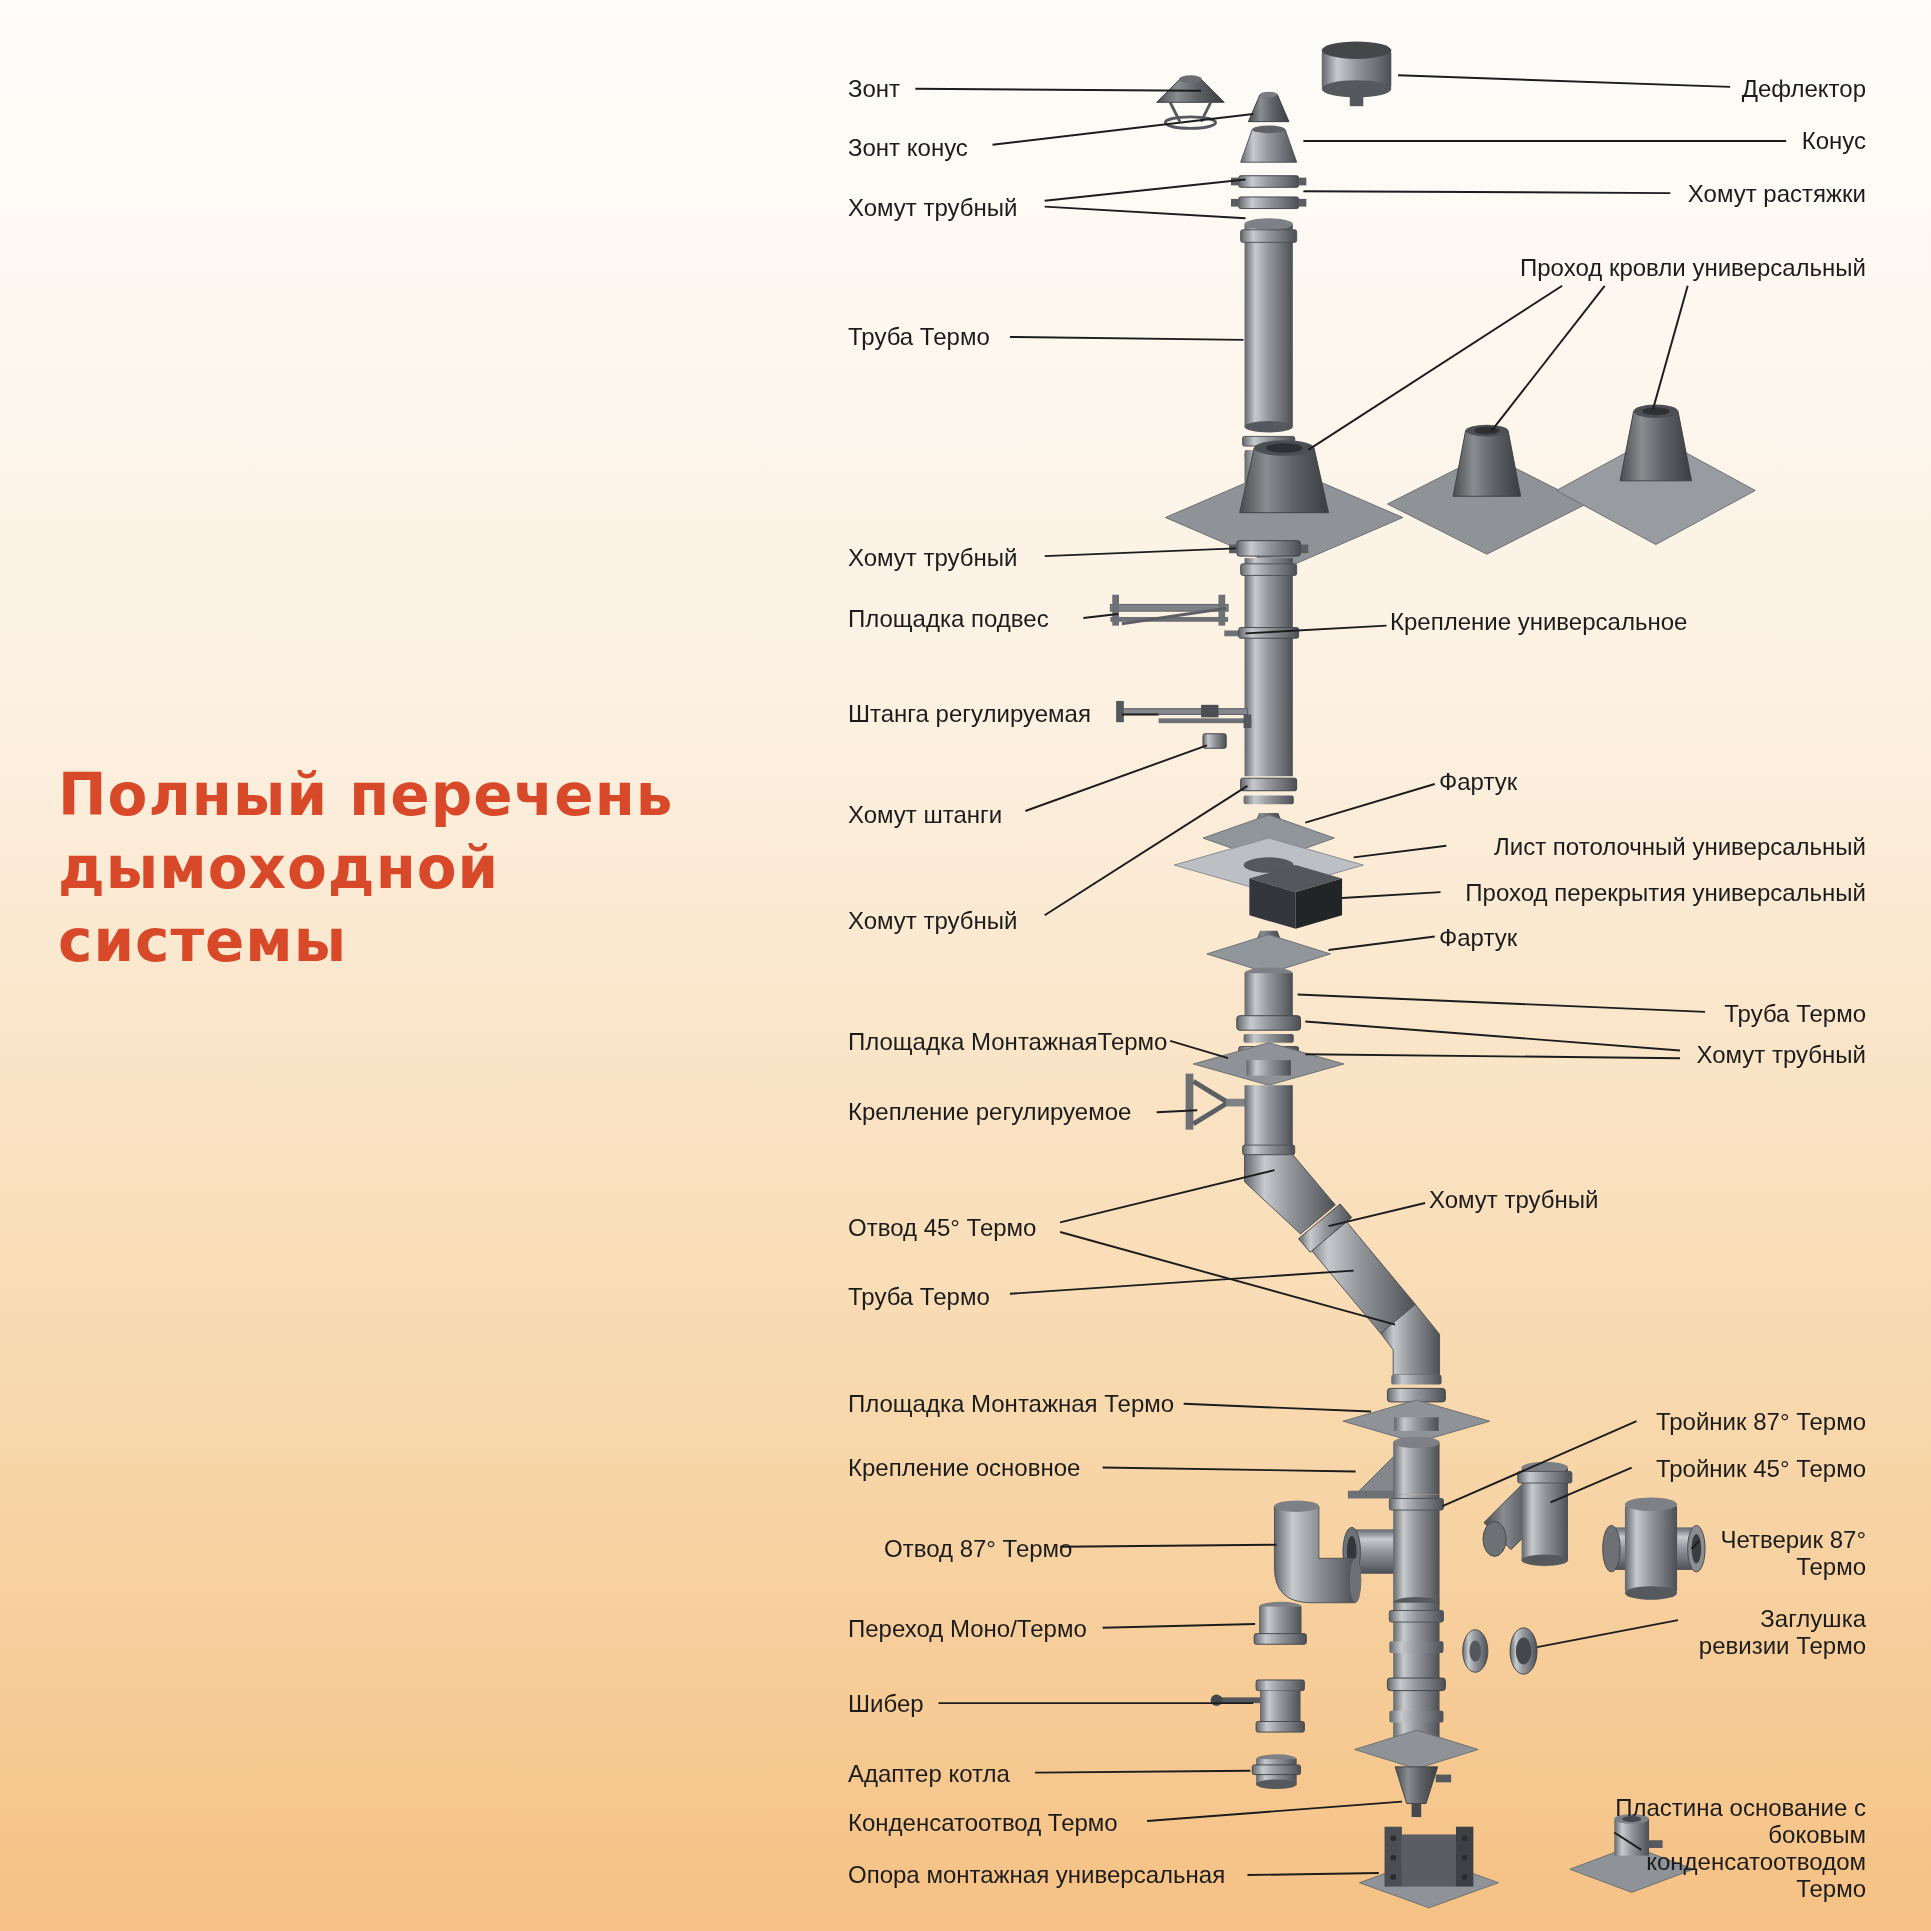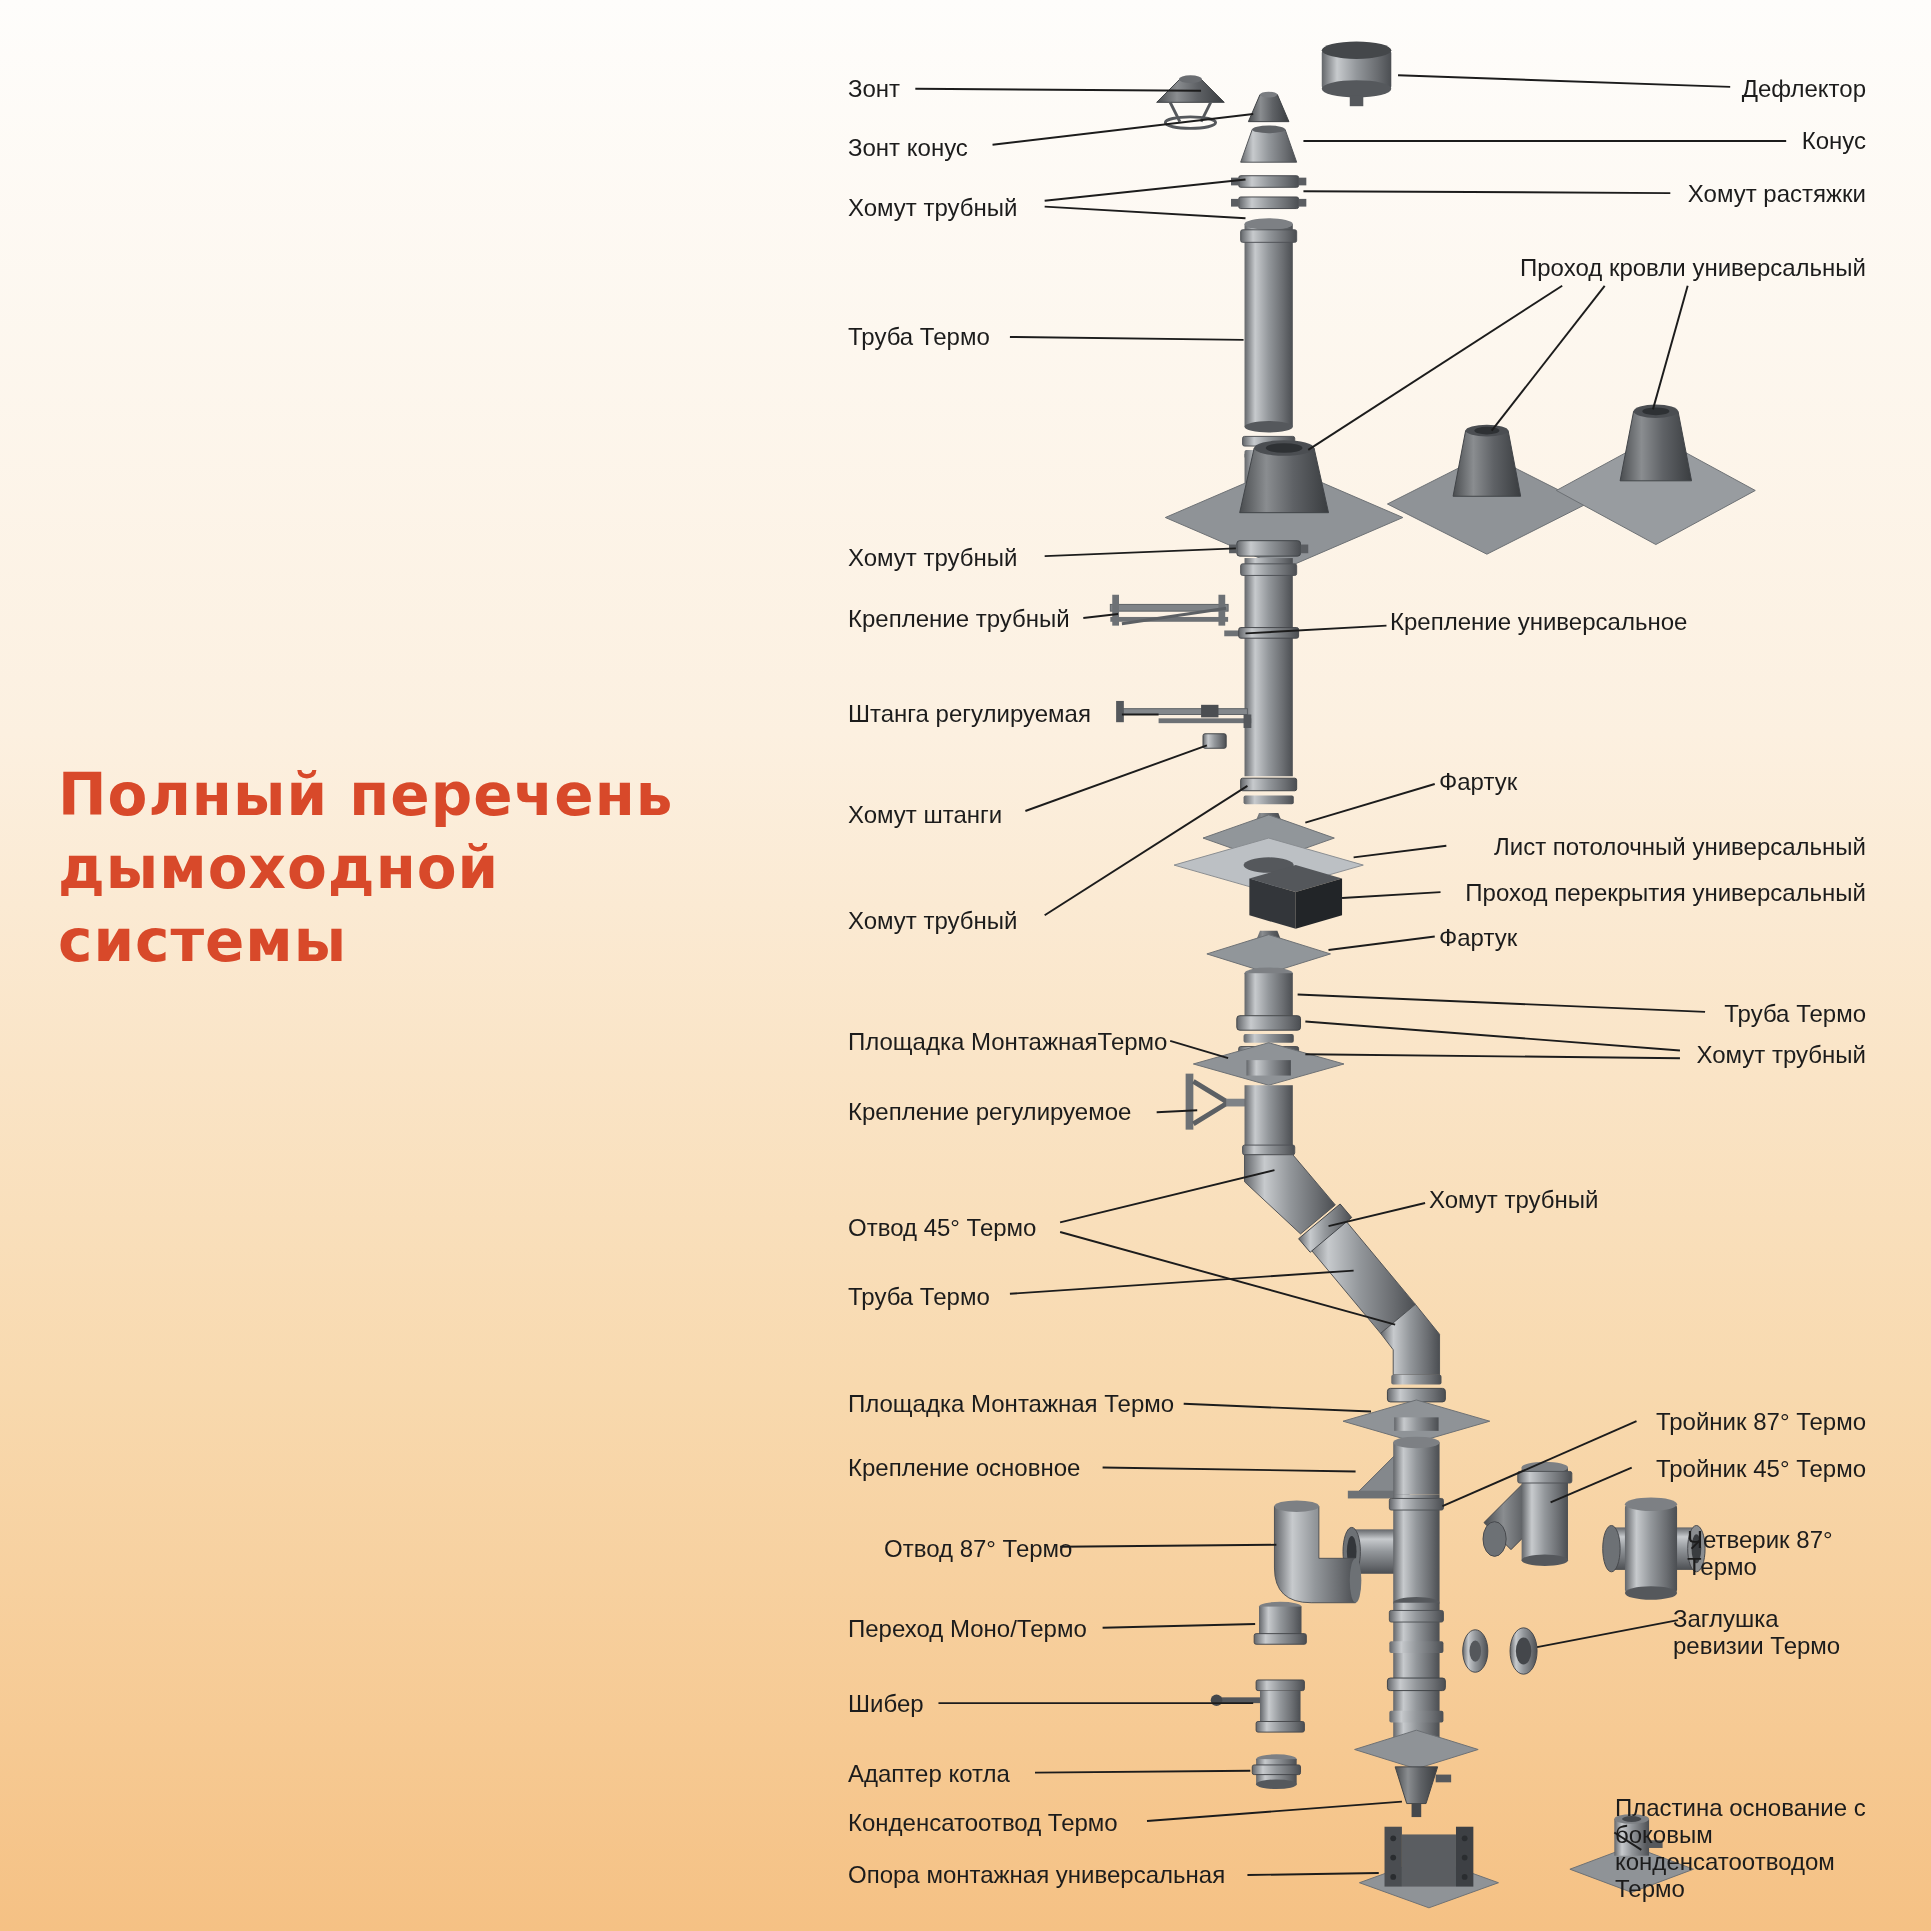--- a/index.html
+++ b/index.html
@@ -11,21 +11,21 @@
   .art{position:absolute;left:0;top:0;width:1931px;height:1931px;}
   .title{
     position:absolute;left:58px;top:759px;width:724px;text-align:left;
     color:#d8492a;font-family:"DejaVu Sans",sans-serif;font-weight:bold;
     font-size:58px;line-height:1.26;letter-spacing:1px;
   }
   .lbl{
     position:absolute;transform:translateY(-50%);
     font-size:24px;line-height:1.12;color:#1c1c1c;white-space:nowrap;
   }
-  .lbl.right{}
+  .lbl.right{text-align:right;}
   .lbl.wrap{white-space:normal;margin-top:16px;}
 </style>
 </head>
 <body>
 
 <div class="stage">
 
 <svg class="art" viewBox="0 0 2000 2000" xmlns="http://www.w3.org/2000/svg">
   <defs>
     <linearGradient id="gPipe" x1="0" y1="0" x2="1" y2="0">
@@ -336,21 +336,21 @@
   <div>Полный перечень</div>
   <div>дымоходной</div>
   <div>системы</div>
 </div>
 
 <div class="lbl" style="left:848px;top:89px">Зонт</div>
 <div class="lbl" style="left:848px;top:148px">Зонт конус</div>
 <div class="lbl" style="left:848px;top:208px">Хомут трубный</div>
 <div class="lbl" style="left:848px;top:337px">Труба Термо</div>
 <div class="lbl" style="left:848px;top:558px">Хомут трубный</div>
-<div class="lbl" style="left:848px;top:619px">Крепление трубный</div>
+<div class="lbl" style="left:848px;top:619px">Площадка подвес</div>
 <div class="lbl" style="left:848px;top:714px">Штанга регулируемая</div>
 <div class="lbl" style="left:848px;top:815px">Хомут штанги</div>
 <div class="lbl" style="left:848px;top:921px">Хомут трубный</div>
 <div class="lbl" style="left:848px;top:1042px">Площадка МонтажнаяТермо</div>
 <div class="lbl" style="left:848px;top:1112px">Крепление регулируемое</div>
 <div class="lbl" style="left:848px;top:1228px">Отвод 45° Термо</div>
 <div class="lbl" style="left:848px;top:1297px">Труба Термо</div>
 <div class="lbl" style="left:848px;top:1404px">Площадка Монтажная Термо</div>
 <div class="lbl" style="left:848px;top:1468px">Крепление основное</div>
 <div class="lbl" style="left:884px;top:1549px">Отвод 87° Термо</div>

